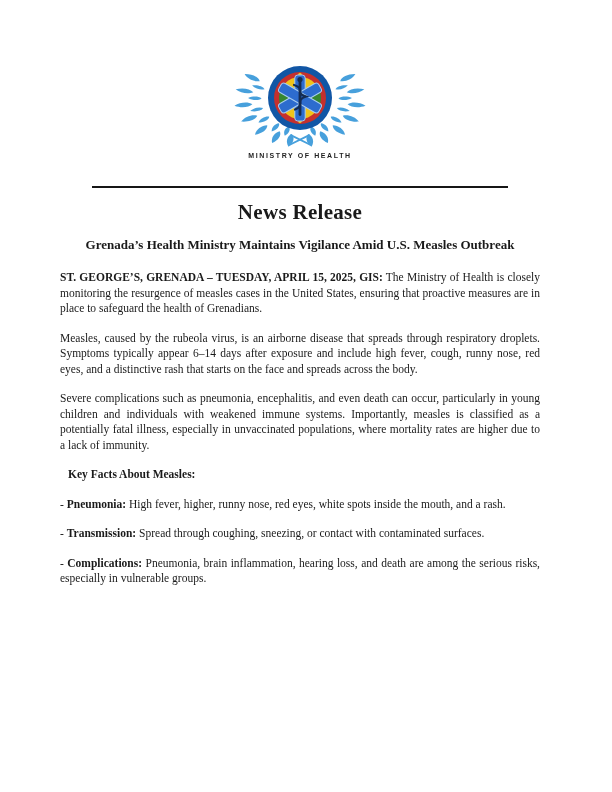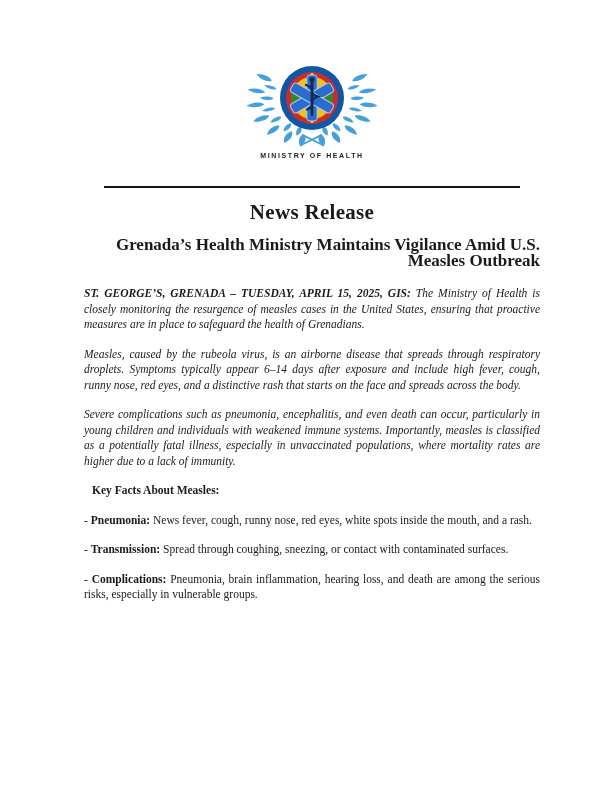--- a/index.html
+++ b/index.html
@@ -4,40 +4,40 @@
 <style>
   :root{
     --page-bg:#ffffff; --text-color:#1a1a1a; --rule-color:#161616;
     --wreath-blue:#47a0dc; --emblem-navy:#1156a5; --flag-red:#c5302d;
     --flag-green:#37872f; --flag-yellow:#f0c31a; --star-blue:#2d6cce;
     --star-edge:#a8cdf0; --caduceus-navy:#142c52;
   }
   html,body{margin:0;padding:0;background:#e8e8e8;}
   .page{
     width:612px;height:792px;margin:0 auto;background:var(--page-bg);
-    box-sizing:border-box;padding:54px 72px 0 84px;position:relative;
+    box-sizing:border-box;padding:54px 72px 0 60px;position:relative;
     font-family:"Liberation Serif","DejaVu Serif",serif;color:var(--text-color);
     overflow:hidden;
   }
   .logo-wrap{text-align:center;line-height:0;}
   .logo-svg{display:inline-block;}
   .logo-caption{
     margin-top:1px;text-align:center;
     font-family:"Liberation Sans","DejaVu Sans",sans-serif;
     font-size:7px;font-weight:bold;letter-spacing:1.6px;color:#1f1f1f;line-height:9px;
   }
   .rule{border:none;border-top:2px solid var(--rule-color);width:416px;margin:26px auto 0;}
   .doc-title{
     text-align:center;font-size:21px;font-weight:bold;margin:12px 0 0;
     line-height:24px;letter-spacing:0.3px;
   }
   .doc-subtitle{
-    text-align:right;font-size:17px;font-weight:bold;margin:13px 0 0;line-height:16px;
+    text-align:center;font-size:13px;font-weight:bold;margin:13px 0 0;line-height:16px;
   }
-  .para{font-size:11.5px;line-height:15.5px;text-align:justify;margin:14px 0 0;font-style:italic;}
+  .para{font-size:11.5px;line-height:15.5px;text-align:justify;margin:14px 0 0;}
   .para.first{margin-top:17px;}
   .key-heading{font-size:11.5px;line-height:15.5px;font-weight:bold;margin:14px 8px 0;}
   .fact{font-size:11.5px;line-height:15.5px;text-align:justify;margin:14px 0 0;}
   b{font-weight:bold;}
   
   .wreath{fill:var(--wreath-blue);}
   .wreath-stroke{stroke:var(--wreath-blue);stroke-width:2.4;fill:none;stroke-linecap:round;}
   .emblem-ring{fill:var(--emblem-navy);}
   .flag-red{fill:var(--flag-red);}
   .flag-green{fill:var(--flag-green);}
@@ -130,20 +130,20 @@
 
   <p class="para first"><b>ST. GEORGE’S, GRENADA – TUESDAY, APRIL 15, 2025, GIS:</b><span> The Ministry of Health is closely monitoring the resurgence of measles cases in the United States, ensuring that proactive measures are in place to safeguard the health of Grenadians.</span></p>
 
 
   <p class="para">Measles, caused by the rubeola virus, is an airborne disease that spreads through respiratory droplets. Symptoms typically appear 6–14 days after exposure and include high fever, cough, runny nose, red eyes, and a distinctive rash that starts on the face and spreads across the body.</p>
 
   <p class="para">Severe complications such as pneumonia, encephalitis, and even death can occur, particularly in young children and individuals with weakened immune systems. Importantly, measles is classified as a potentially fatal illness, especially in unvaccinated populations, where mortality rates are higher due to a lack of immunity.</p>
 
   <p class="key-heading">Key Facts About Measles:</p>
 
-  <p class="fact"><span>- </span><b>Pneumonia:</b><span> News fever, cough, runny nose, red eyes, white spots inside the mouth, and a rash.</span></p>
+  <p class="fact"><span>- </span><b>Pneumonia:</b><span> High fever, higher, runny nose, red eyes, white spots inside the mouth, and a rash.</span></p>
 
   <p class="fact"><span>- </span><b>Transmission:</b><span> Spread through coughing, sneezing, or contact with contaminated surfaces.</span></p>
 
 
   <p class="fact"><span>- </span><b>Complications:</b><span> Pneumonia, brain inflammation, hearing loss, and death are among the serious risks, especially in vulnerable groups.</span></p>
 
 </div>
 
 </body></html>

